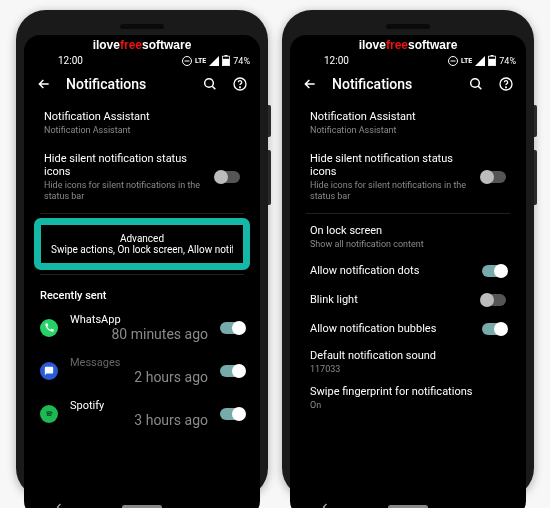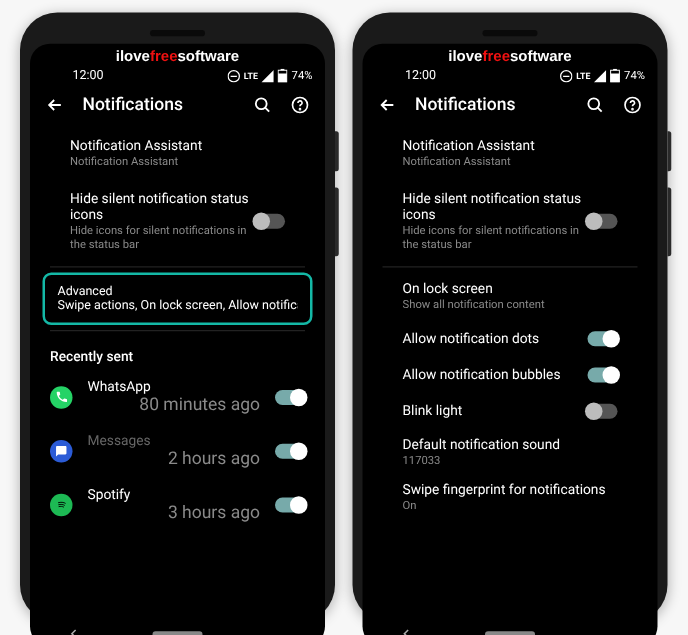--- a/index.html
+++ b/index.html
@@ -71,21 +71,21 @@
     padding: 8px 12px 10px 12px;
     gap: 14px;
   }
   .header .title { flex: 1; font-size: 14px; font-weight: 500; }
   .content {
     flex: 1;
     overflow: hidden;
     font-size: 10px;
   }
   .row {
-    padding: 8px 32px;
+    padding: 8px 20px;
     display: flex;
     align-items: center;
   }
   .row .txt { flex: 1; }
   .row .lbl { color: #fff; font-size: 11px; }
   .row .sub { color: #8a8a8a; font-size: 9px; margin-top: 2px; line-height: 1.2; }
   .toggle {
     width: 24px;
     height: 12px;
     background: #555;
@@ -100,24 +100,25 @@
     height: 14px;
     background: #bcbcbc;
     border-radius: 50%;
     top: -1px;
     left: -2px;
   }
   .toggle.on { background: #7aa; }
   .toggle.on::after { background: #fff; left: auto; right: -2px; }
   .divider { height: 1px; background: #222; margin: 4px 16px; }
   .highlight {
-    border: 2px solid #14b8a6;
+    border: 7px solid #14b8a6;
     border-radius: 7px;
     margin: 0 10px;
     padding: 8px 10px;
+    text-align: center;
   }
   .section-head { color: #fff; font-size: 11px; font-weight: 500; padding: 10px 16px 4px 16px; }
   .app-row {
     display: flex;
     align-items: center;
     padding: 7px 16px;
     gap: 12px;
   }
   .app-icon {
     width: 18px;
@@ -330,30 +331,30 @@
         </div>
       </div>
       <div class="row">
         <div class="txt">
             <div class="lbl">Allow notification dots</div>
           </div>
         <div class="toggle on"></div>
       </div>
       <div class="row">
         <div class="txt">
-            <div class="lbl">Allow notification bubbles</div>
-          </div>
-        <div class="toggle on"></div>
-      </div>
-      <div class="row">
-        <div class="txt">
             <div class="lbl">Blink light</div>
           </div>
         <div class="toggle"></div>
       </div>
+      <div class="row">
+        <div class="txt">
+            <div class="lbl">Allow notification bubbles</div>
+          </div>
+        <div class="toggle on"></div>
+      </div>
       <div class="row" style="padding-top:6px;padding-bottom:6px">
         <div class="txt">
           <div class="lbl">Default notification sound</div>
           <div class="sub">117033</div>
         </div>
       </div>
       <div class="row" style="padding-top:4px;padding-bottom:2px">
         <div class="txt">
           <div class="lbl">Swipe fingerprint for notifications</div>
           <div class="sub">On</div>

